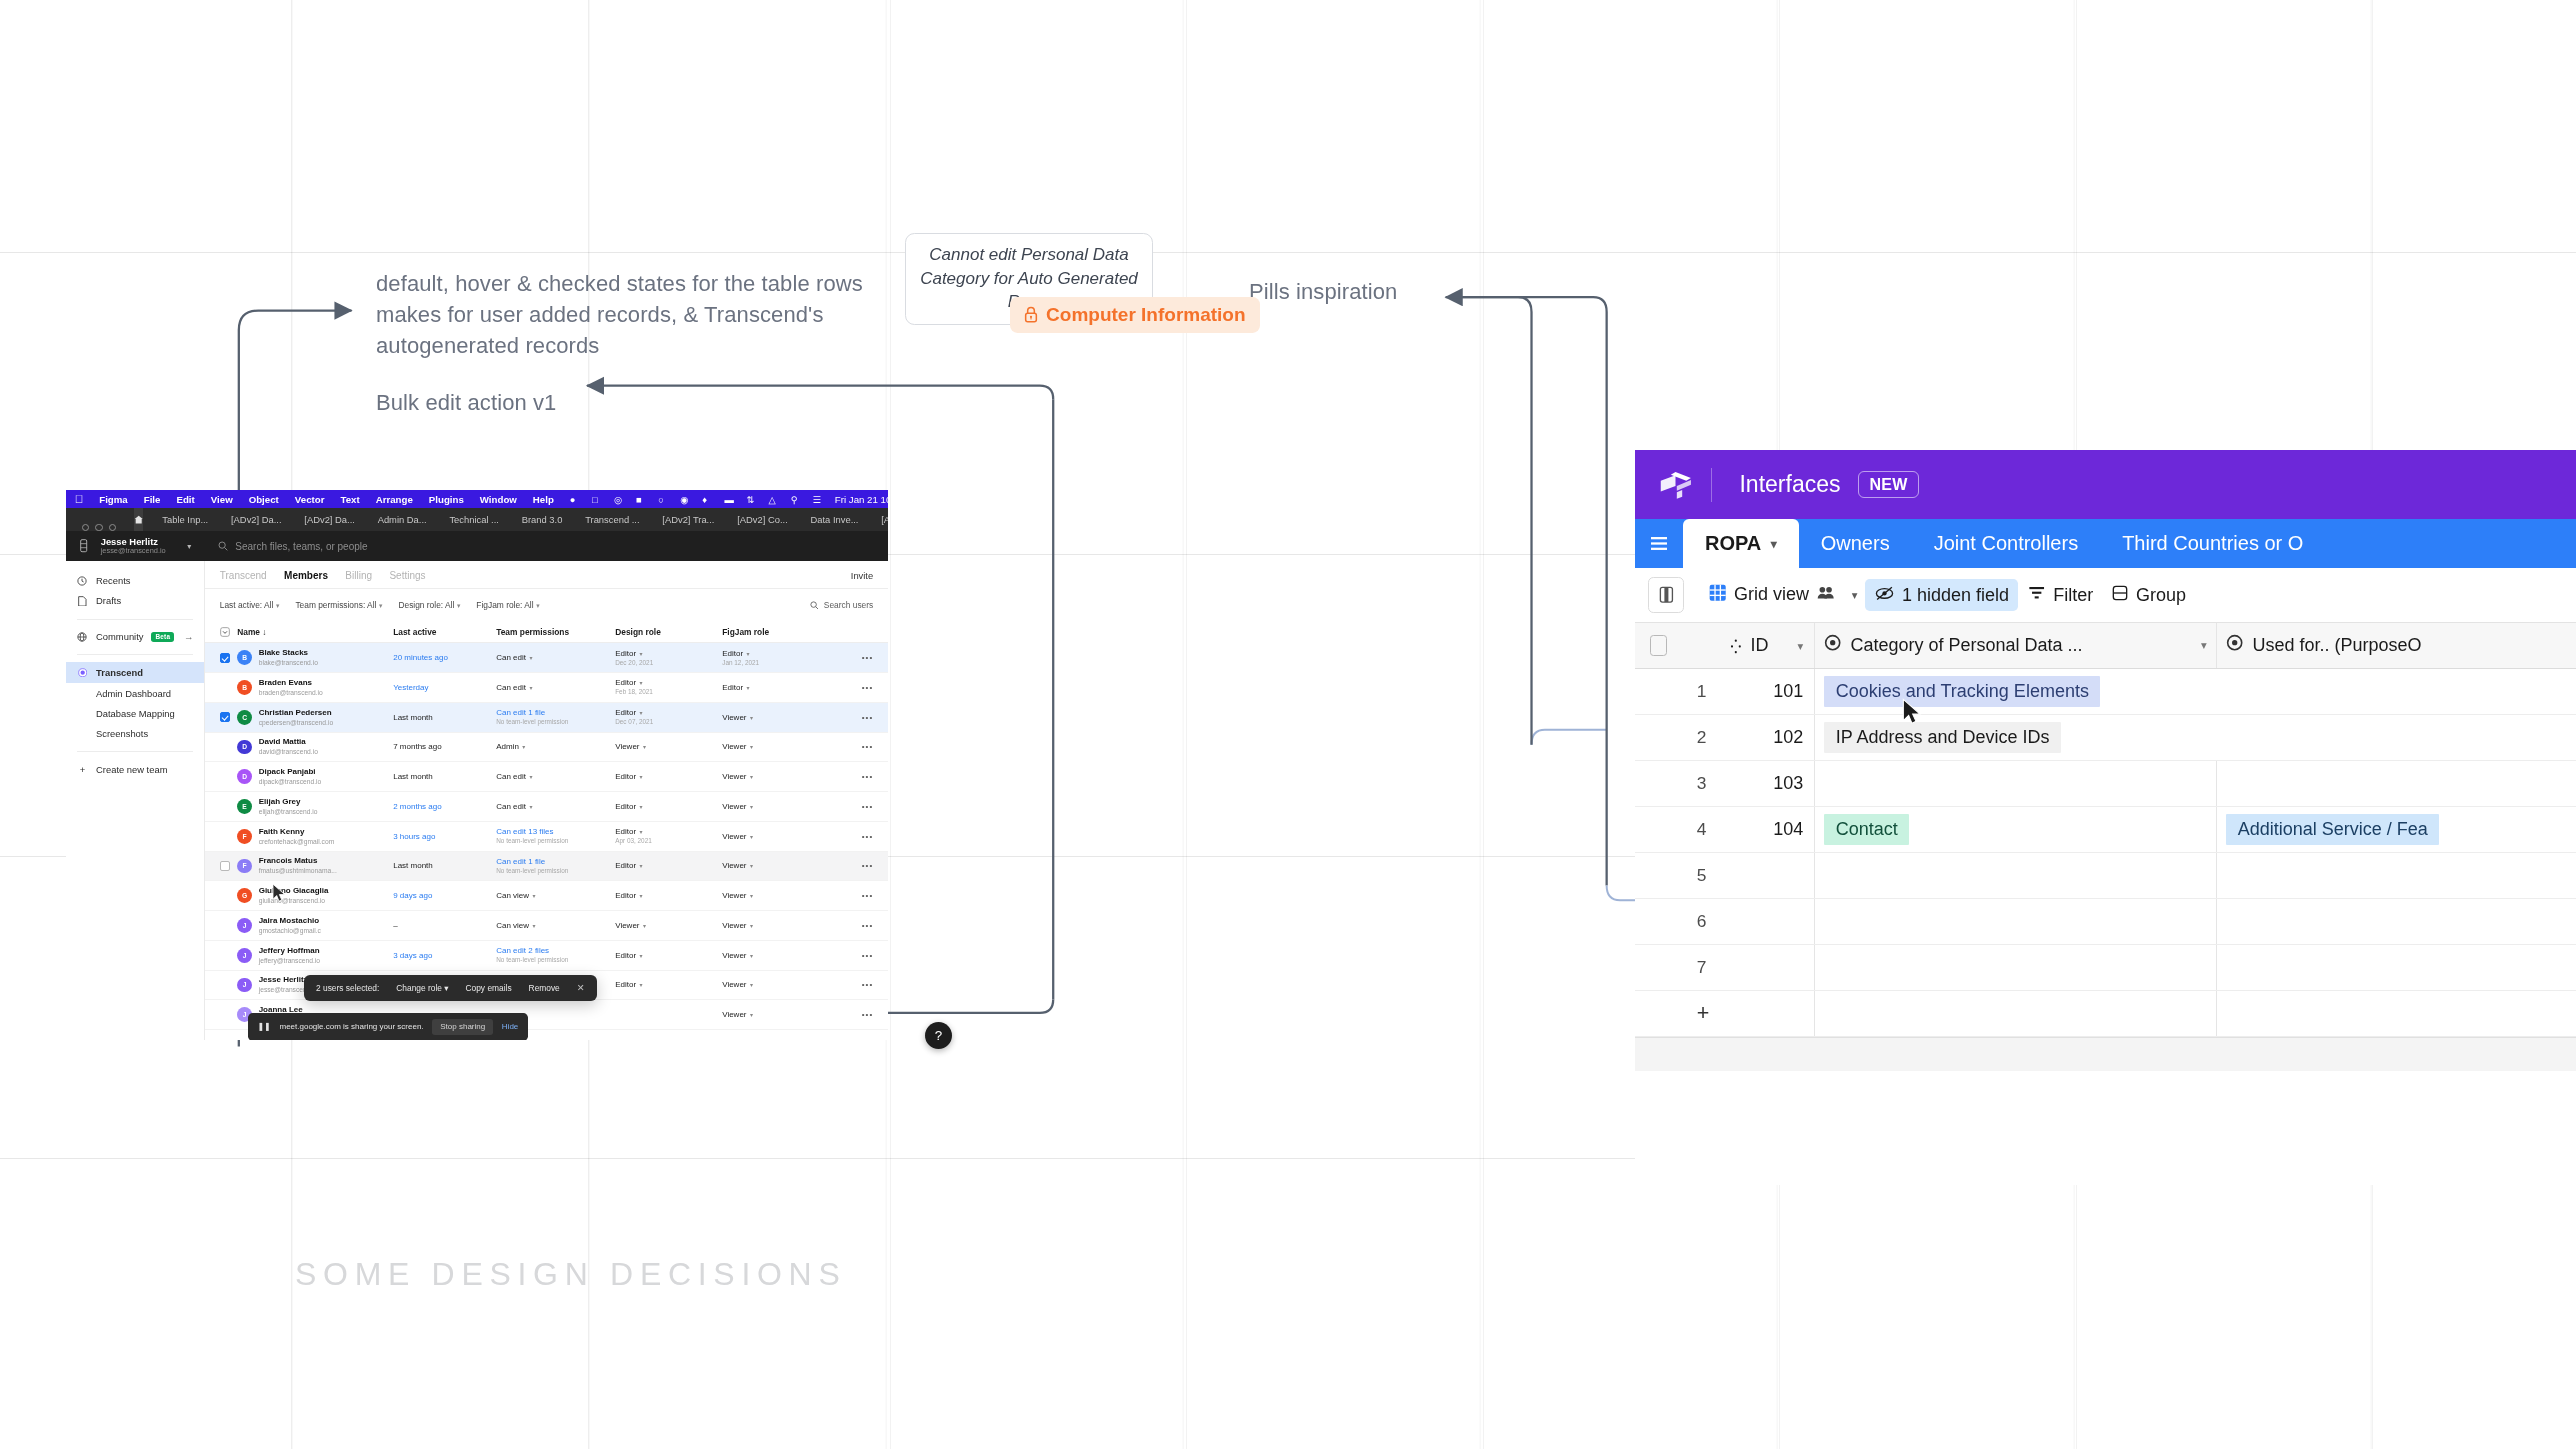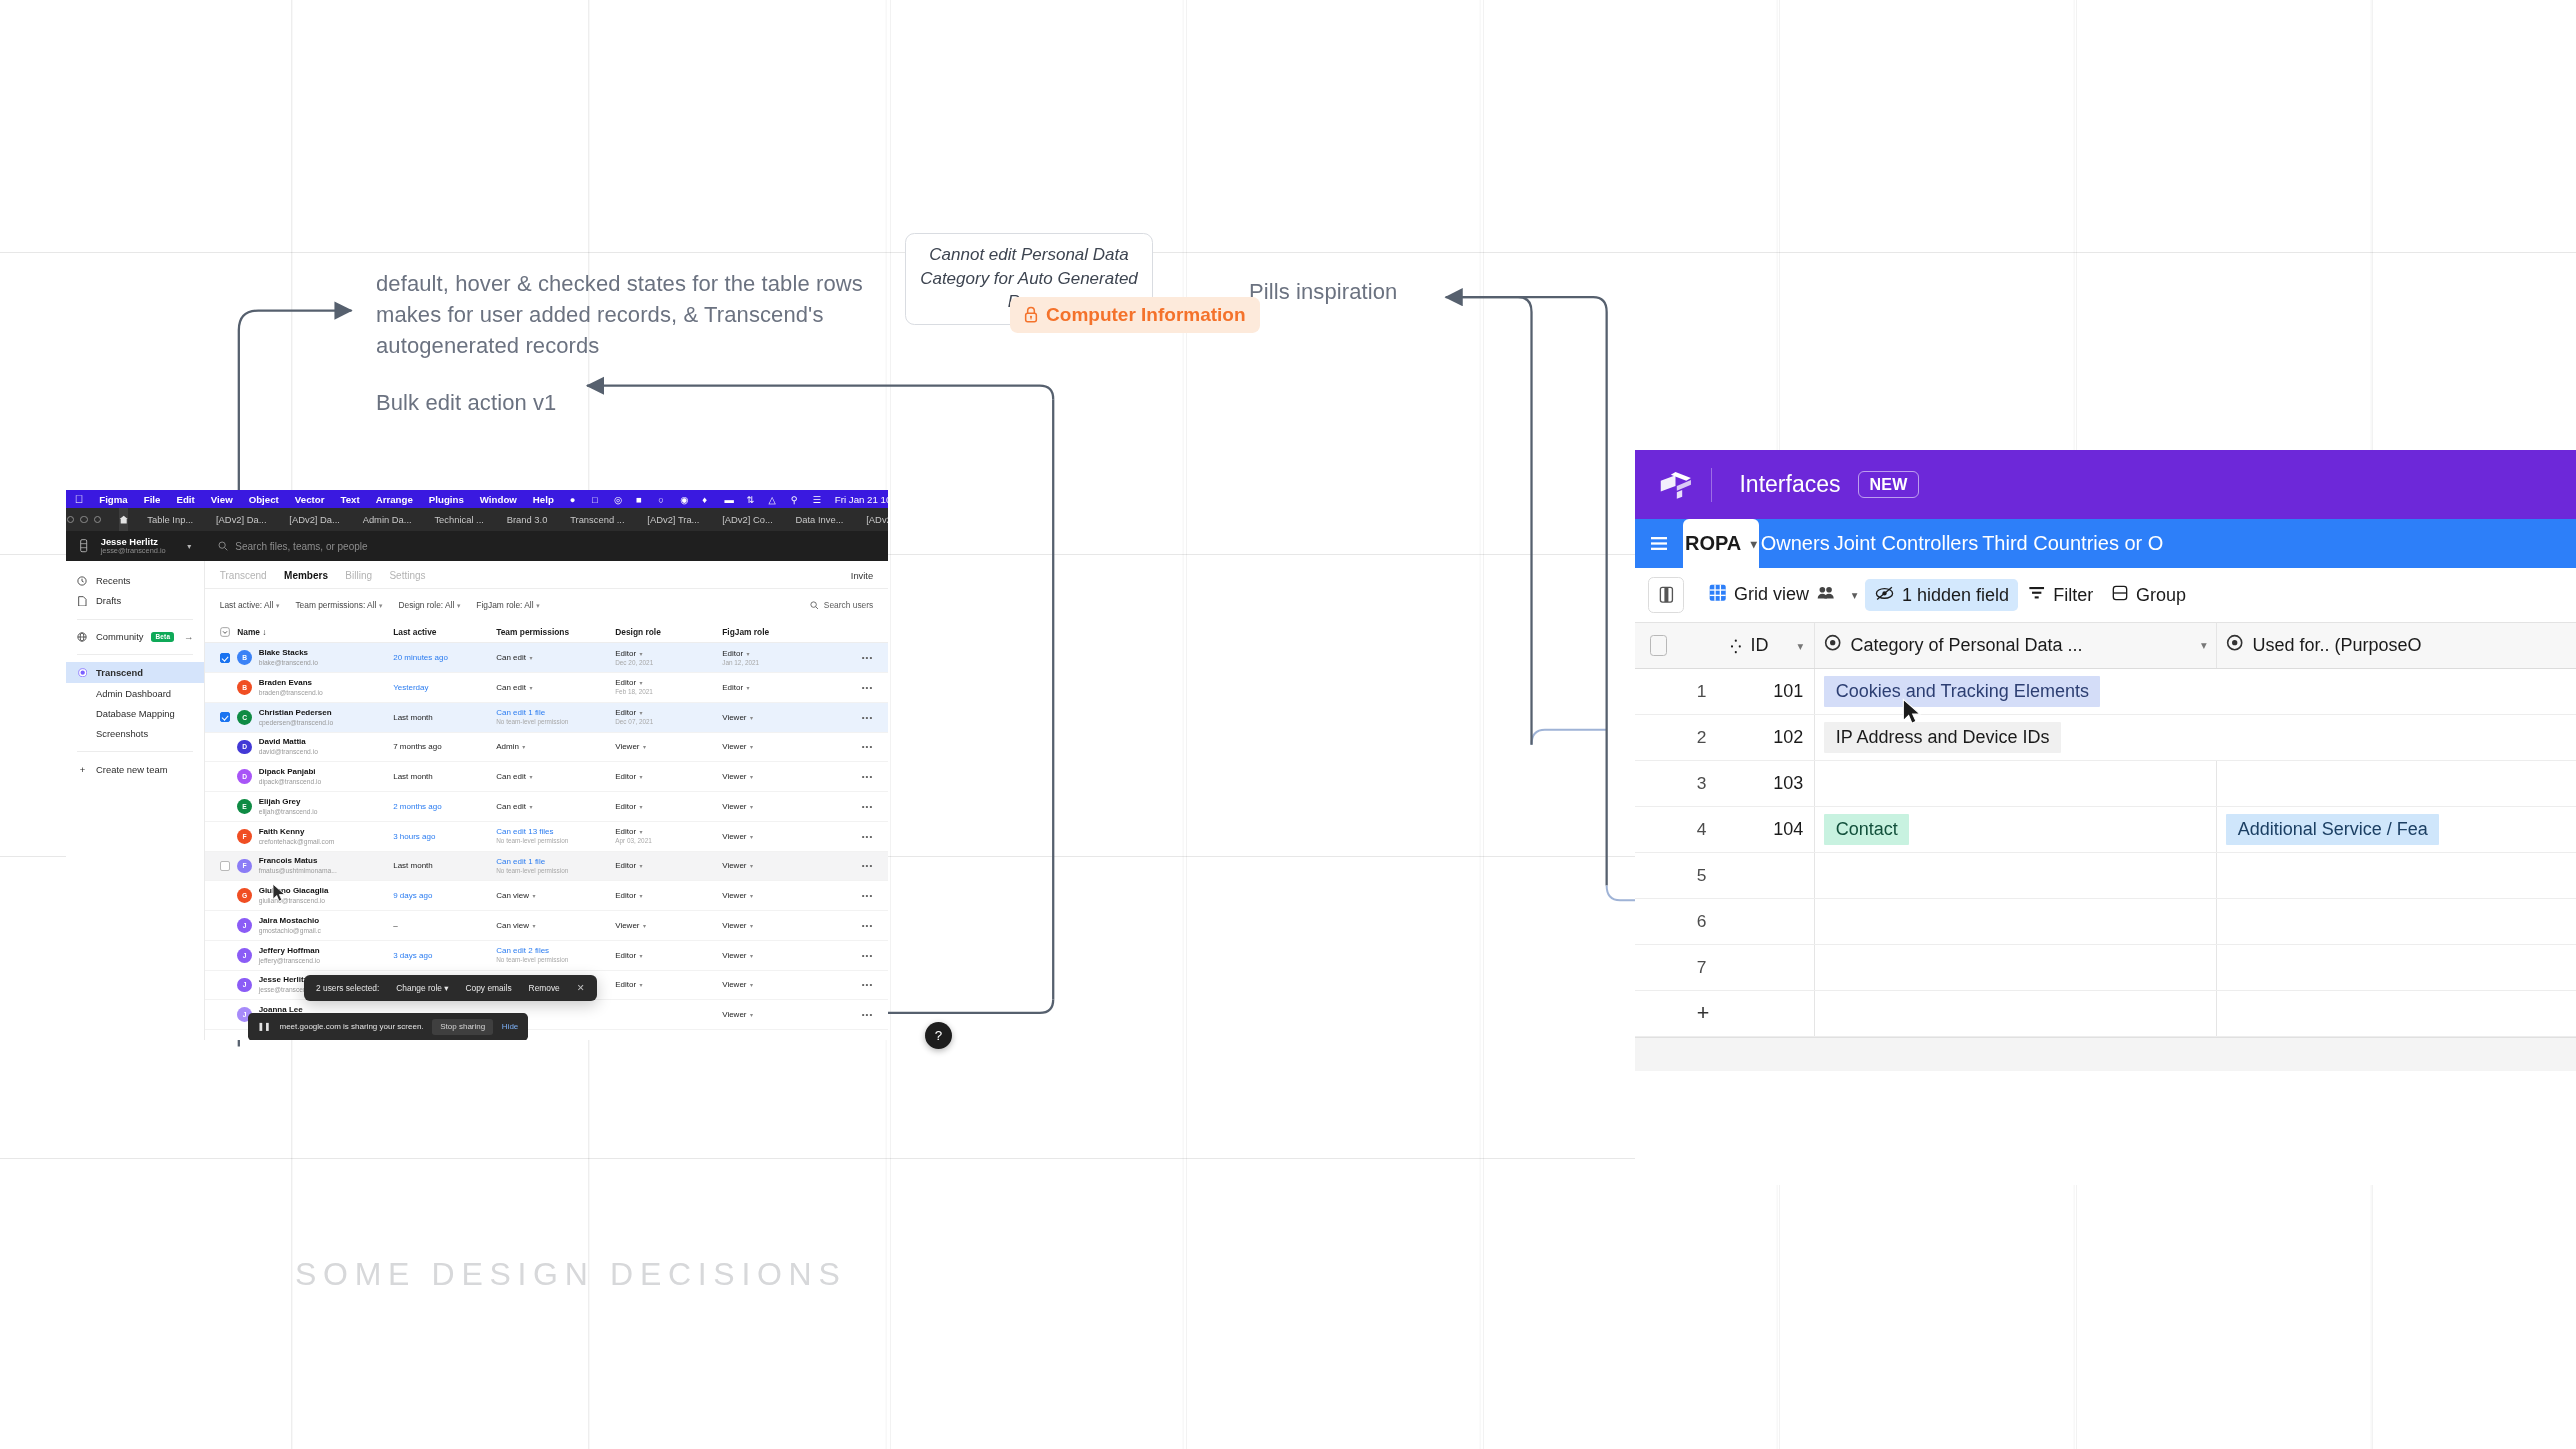--- a/index.html
+++ b/index.html
@@ -107,22 +107,22 @@
     padding:0 8.7px; gap:16px; color:#fff; font-size:10px;
   }
   #mac-menubar .apple { font-size:11.4px; }
   #mac-menubar .mitem { white-space:nowrap; font-weight:bold; font-size:9.7px; }
   #mac-right { margin-left:auto; display:flex; align-items:center; gap:11.4px; font-size:9.4px; }
   #mac-right .sicon { width:10.7px; height:10.7px; display:inline-block; }
   #mac-clock { white-space:nowrap; font-size:9.7px; }
 
   
   #figma-tabbar {
-    height:23px; background:#2c2c2c; display:flex; align-items:center;
-    padding:0 1px; gap:8px; color:#c8c8c8;
+    height:23px; background:#2c2c2c; display:flex; align-items:flex-end;
+    padding:0 16px; gap:8px; color:#c8c8c8;
   }
   #figma-tabbar .dots { display:flex; gap:6px; margin-right:9.4px; }
   #figma-tabbar .dots i {
     width:7.4px;height:7.4px;border-radius:50%;border:0.9px solid #8c8c8c;display:block;
   }
   #figma-tabbar .hometab {
     width:27px;height:23px;background:#3d3d3d;display:flex;align-items:center;justify-content:center;
   }
   #figma-tabbar .ftab {
     padding:0 11.4px; height:23px; display:flex; align-items:center;
@@ -258,21 +258,21 @@
   #at-new {
     margin-left:18px; color:#fff; font-size:16px; font-weight:bold; letter-spacing:0.3px;
     border:1.3px solid rgba(255,255,255,.55); border-radius:6px; padding:3.4px 10px;
   }
   #at-tabbar {
     height:49px; background:#2d7ff9; display:flex; align-items:stretch;
   }
   #at-hamburger { width:48px; display:flex; align-items:center; justify-content:center; }
   .at-tab {
     display:flex; align-items:center; gap:9.4px;
-    padding:0 2px; color:#ffffff; font-size:20px; white-space:nowrap;
+    padding:0 22px; color:#ffffff; font-size:20px; white-space:nowrap;
   }
   .at-tab.active {
     background:#fff; color:#1b1b1b; font-weight:bold;
     border-radius:6px 6px 0 0;
   }
   .at-tab .cv { font-size:12px; color:#5a5a5a; }
   #at-toolbar {
     height:55px; background:#fff; display:flex; align-items:center;
     padding:0 13.4px; gap:0; border-bottom:0.7px solid #e3e3e3;
   }

